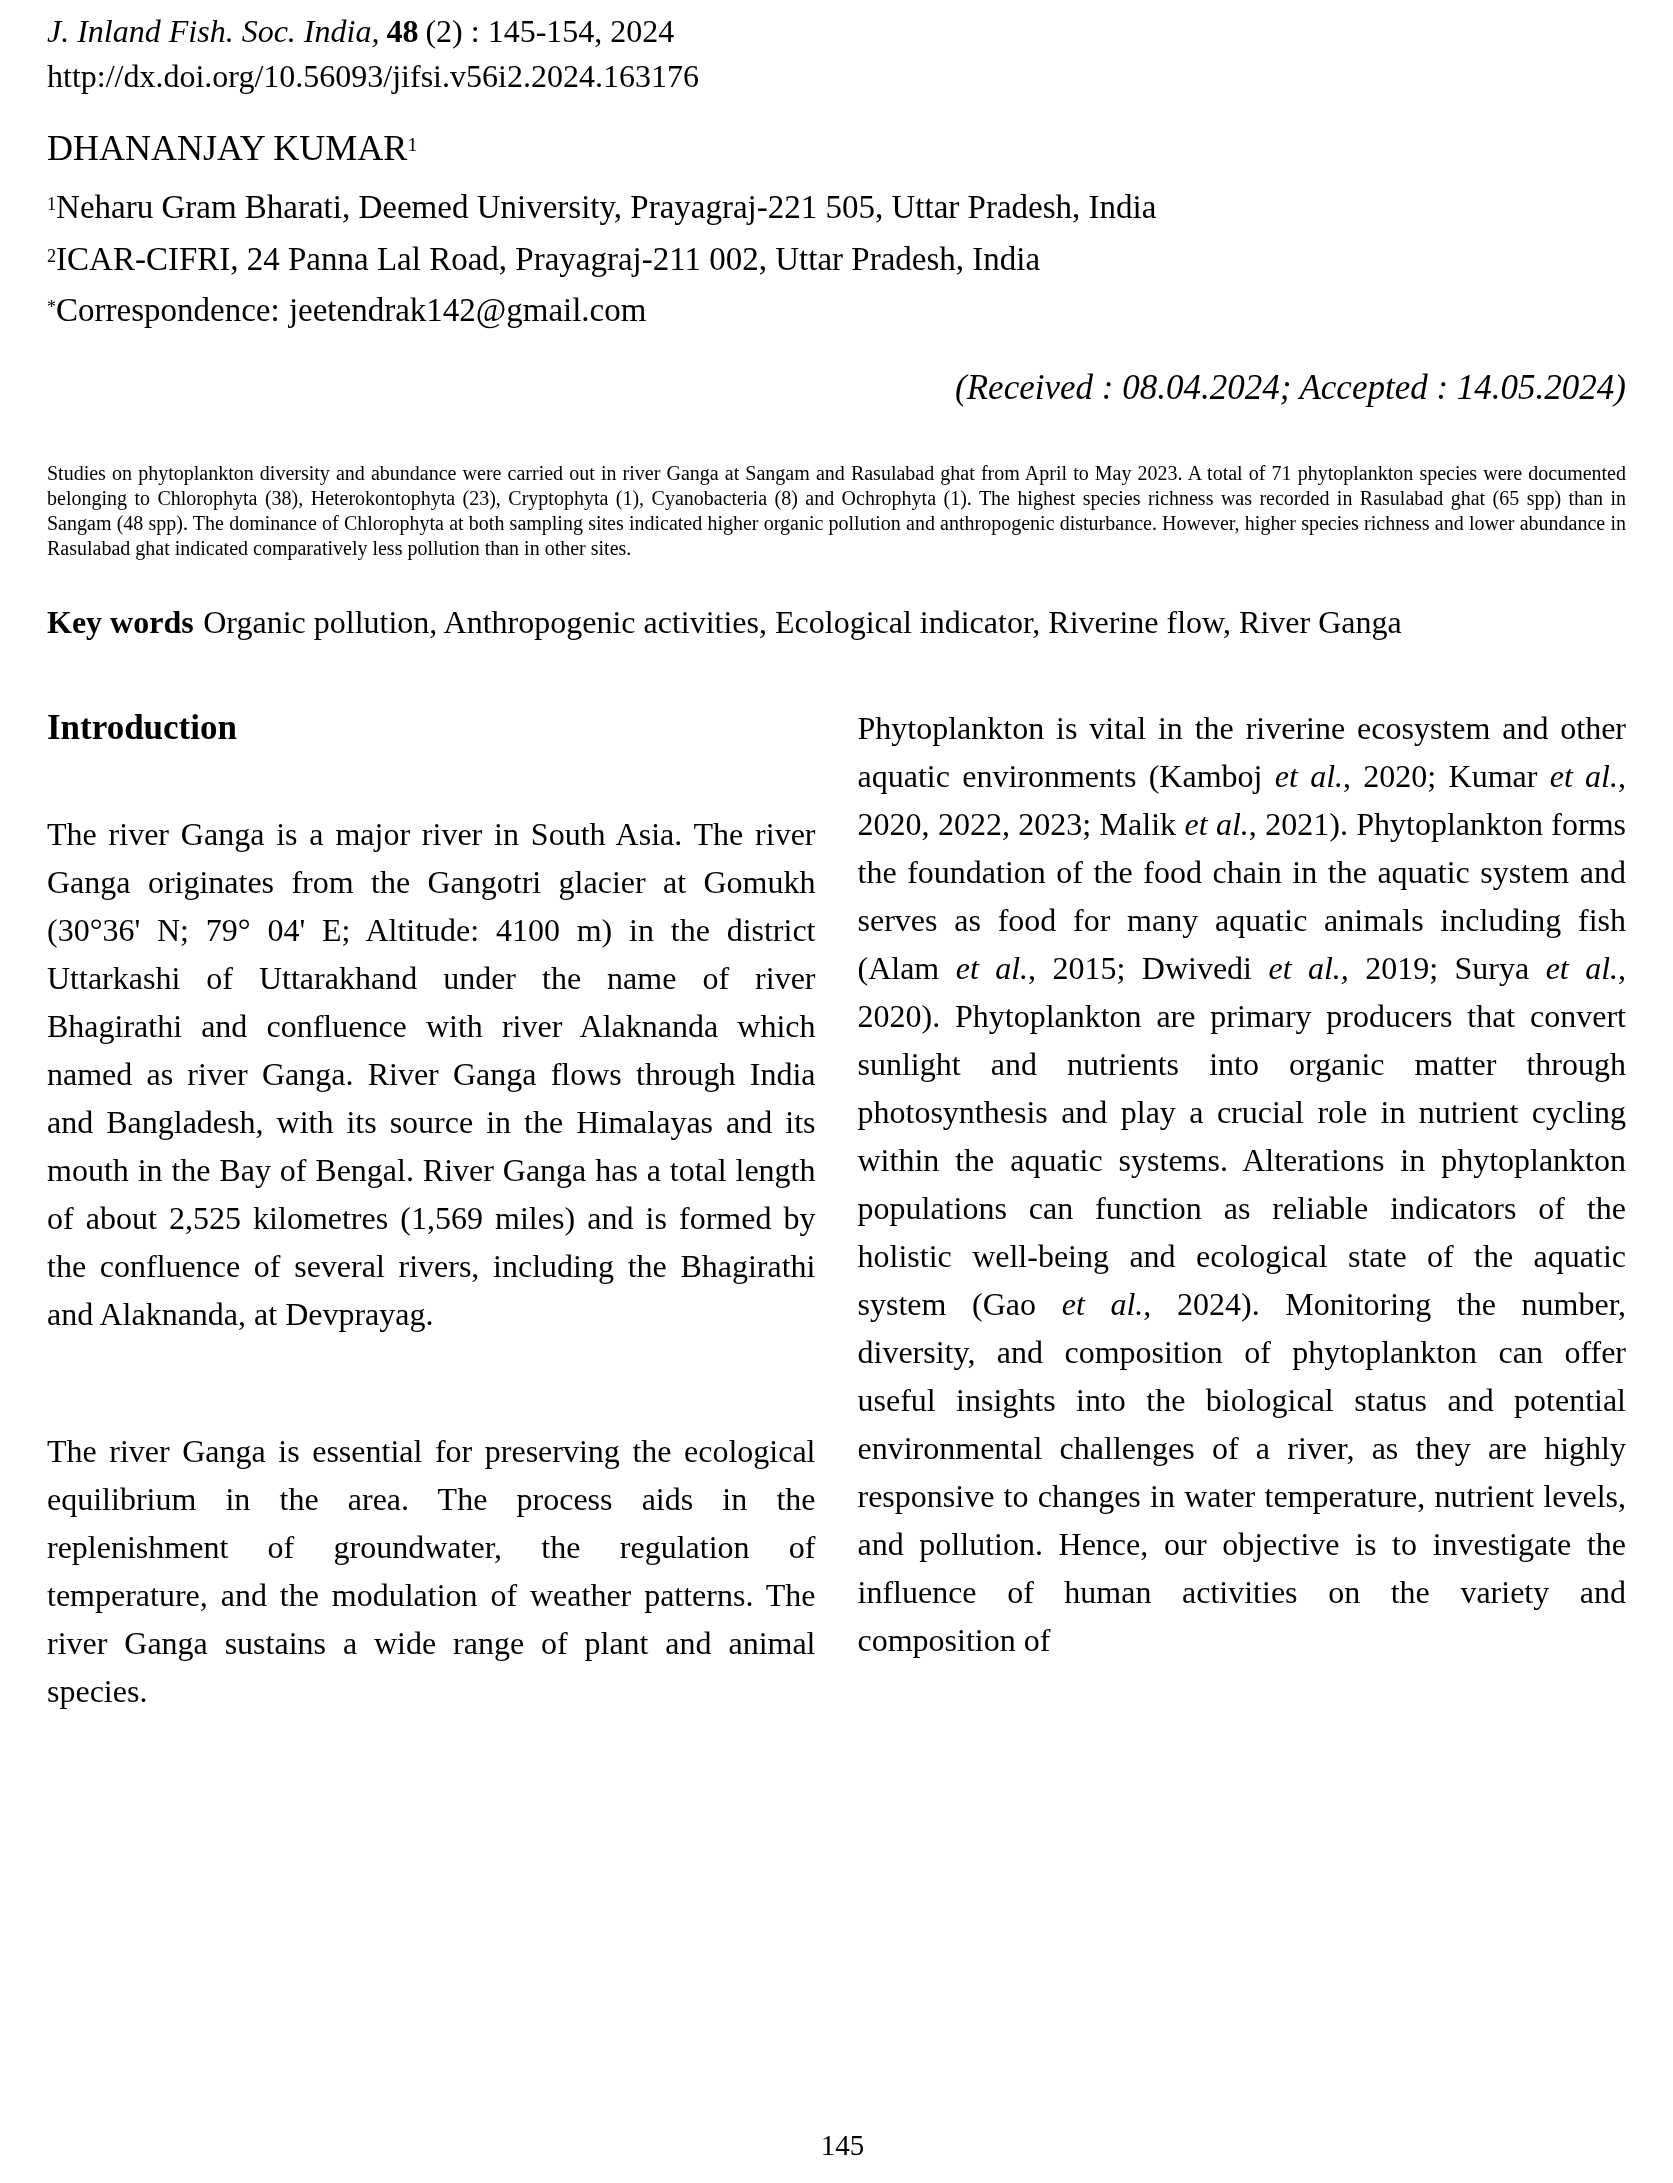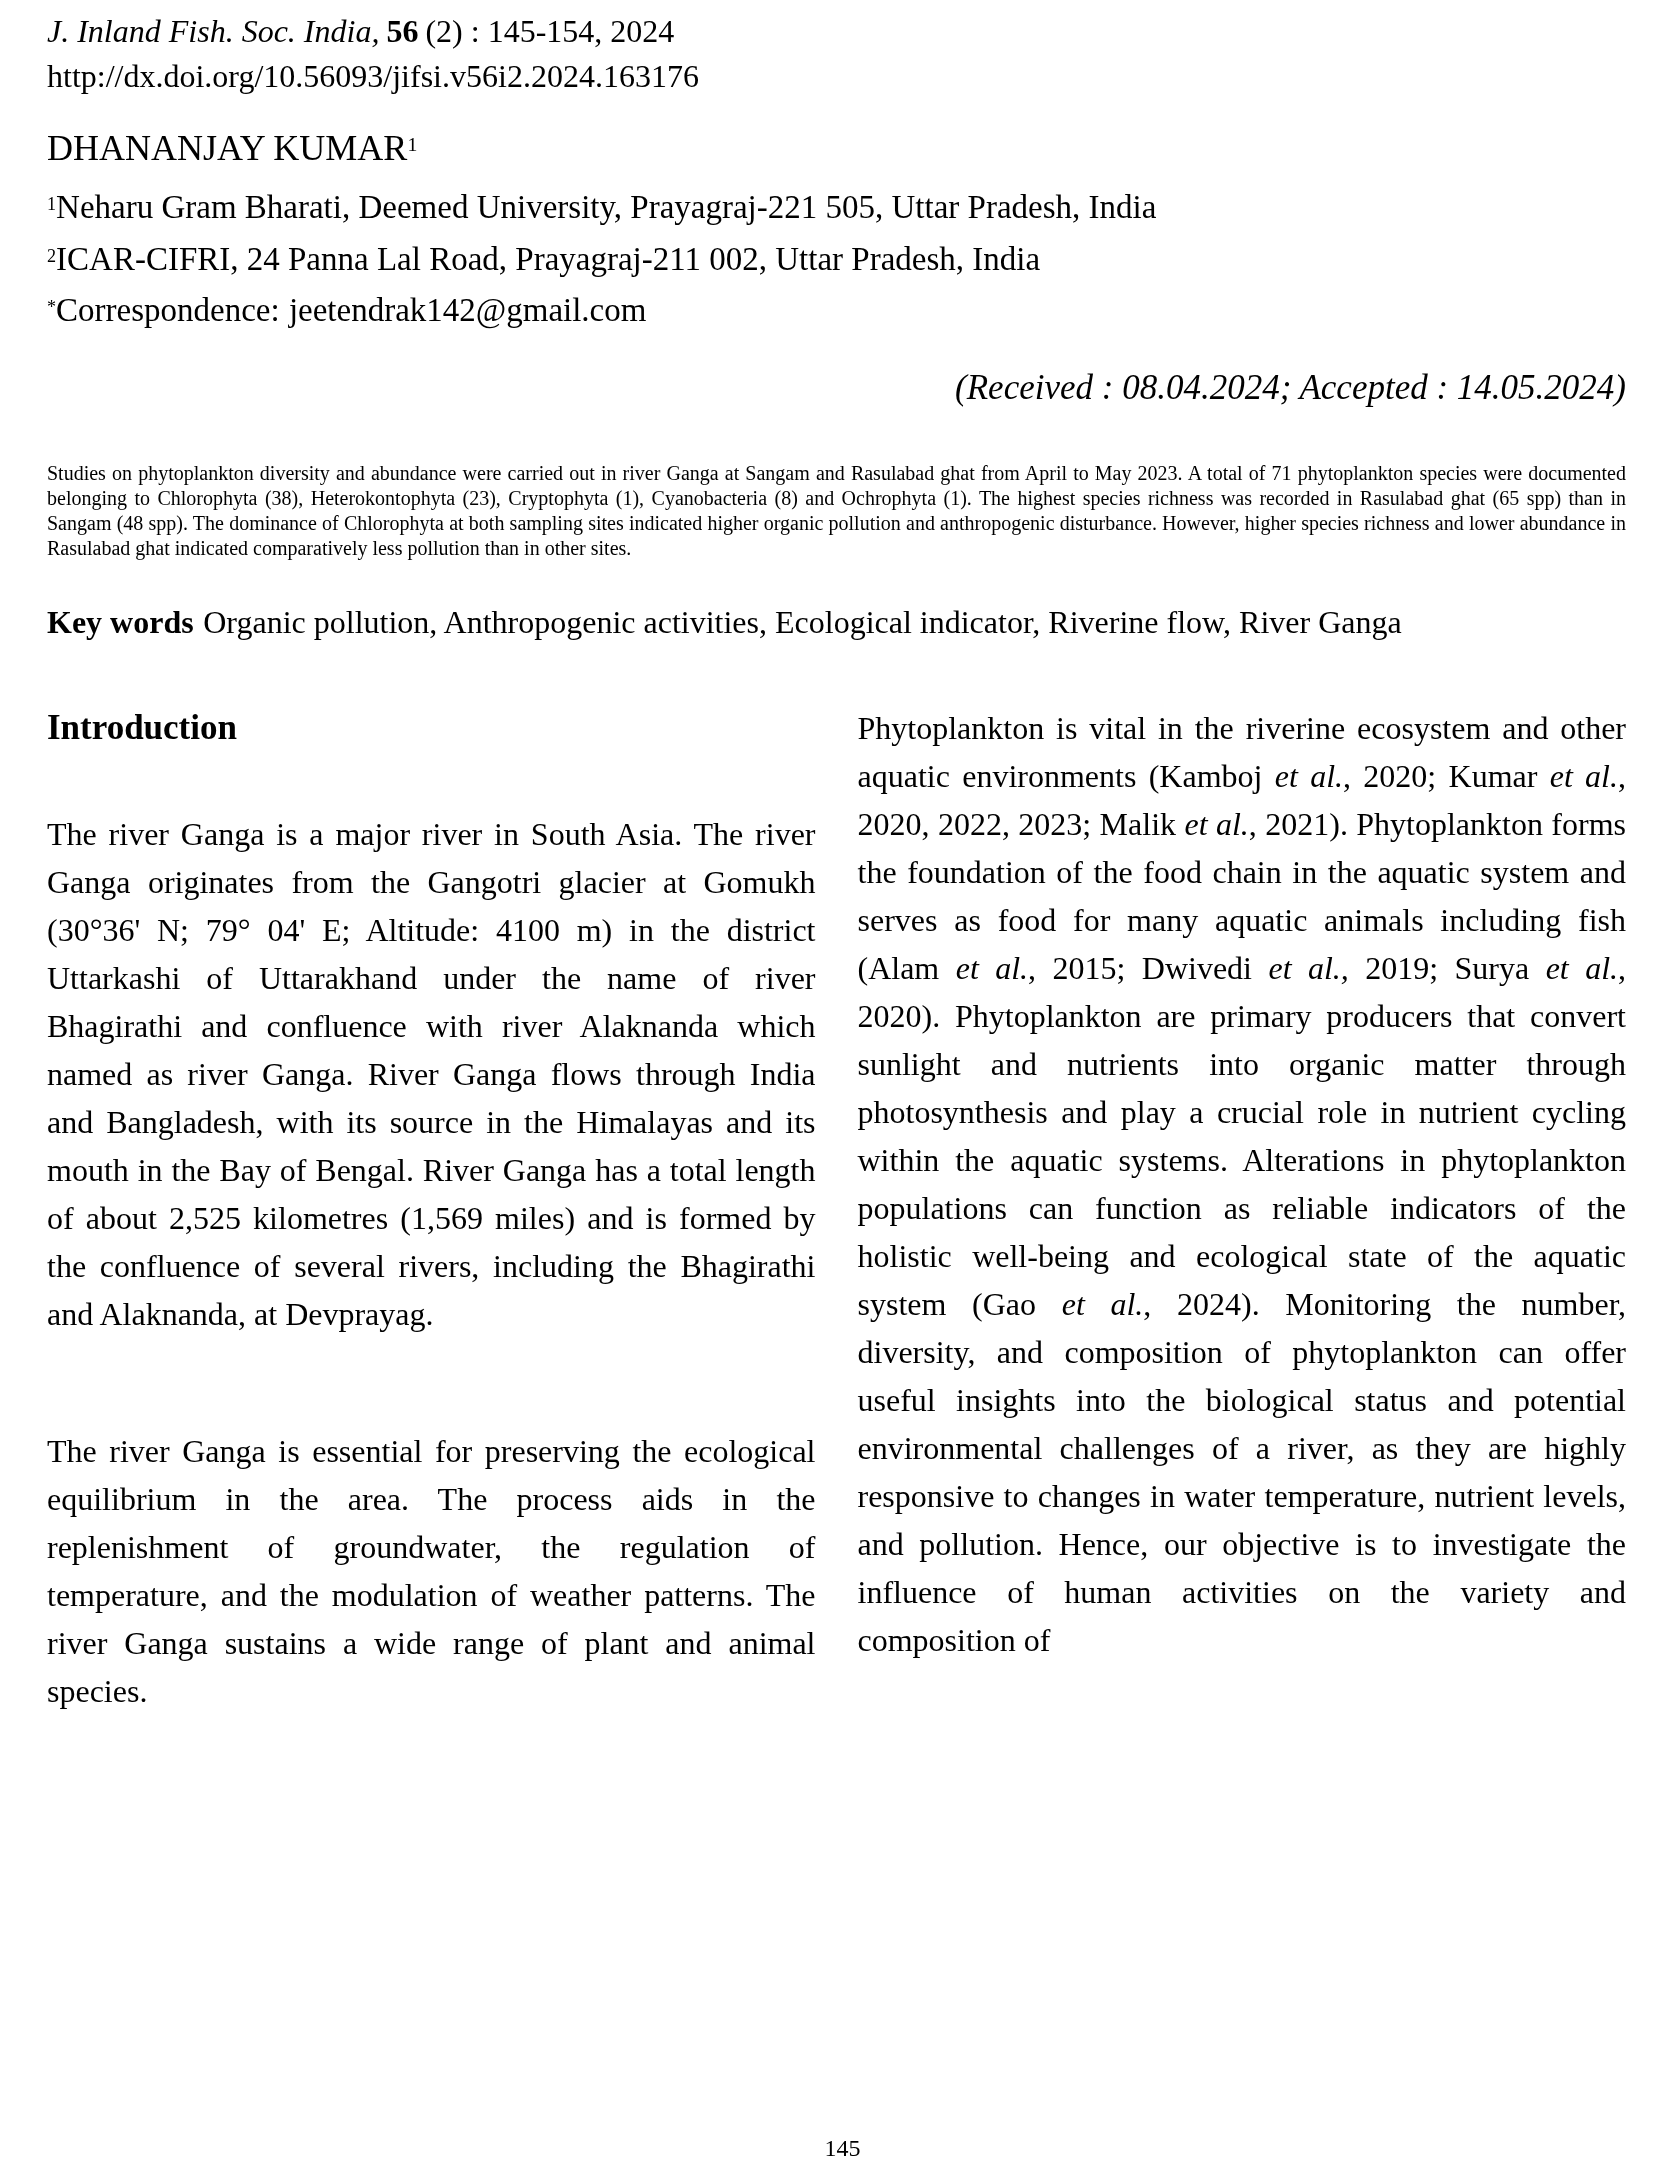--- a/index.html
+++ b/index.html
@@ -50,30 +50,30 @@
   .col h2 { font-size: 35px; font-weight: 700; margin: 0; line-height: 1.35; text-align: left; }
   .col p { margin: 0; }
   .p-after-heading { margin-top: 59px !important; }
   .p-second { margin-top: 89px !important; }
 
   .pageno {
     position: absolute;
     left: 12px; right: 0;
     bottom: 20.6px;
     text-align: center;
-    font-size: 24px;
+    font-size: 29px;
   }
 </style>
 </head>
 <body>
 
 <div class="page">
 
   <header>
-    <div class="jline"><span class="it">J. Inland Fish. Soc. India,</span><span class="bd">56</span><span>(2) : 145-154, 2024</span></div>
+    <div class="jline"><span class="it">J. Inland Fish. Soc. India,</span><span class="bd">48</span><span>(2) : 145-154, 2024</span></div>
     <div class="doi">http://dx.doi.org/10.56093/jifsi.v56i2.2024.163176</div>
 
 
     <div class="authors">
       <div>DHANANJAY KUMAR<sup>1</sup></div>
     </div>
 
     <div class="affils">
       <div class="affil"><sup>1</sup>Neharu Gram Bharati, Deemed University, Prayagraj-221 505, Uttar Pradesh, India</div>
       <div class="affil"><sup>2</sup>ICAR-CIFRI, 24 Panna Lal Road, Prayagraj-211 002, Uttar Pradesh, India</div>

